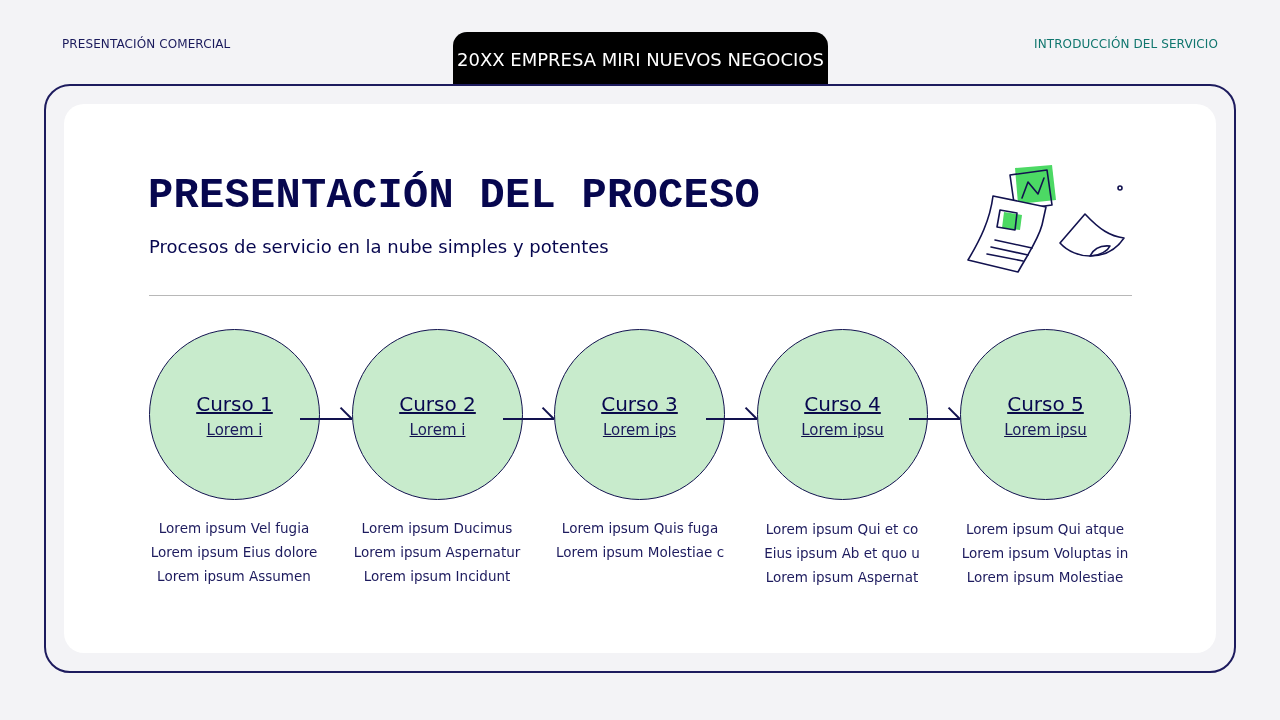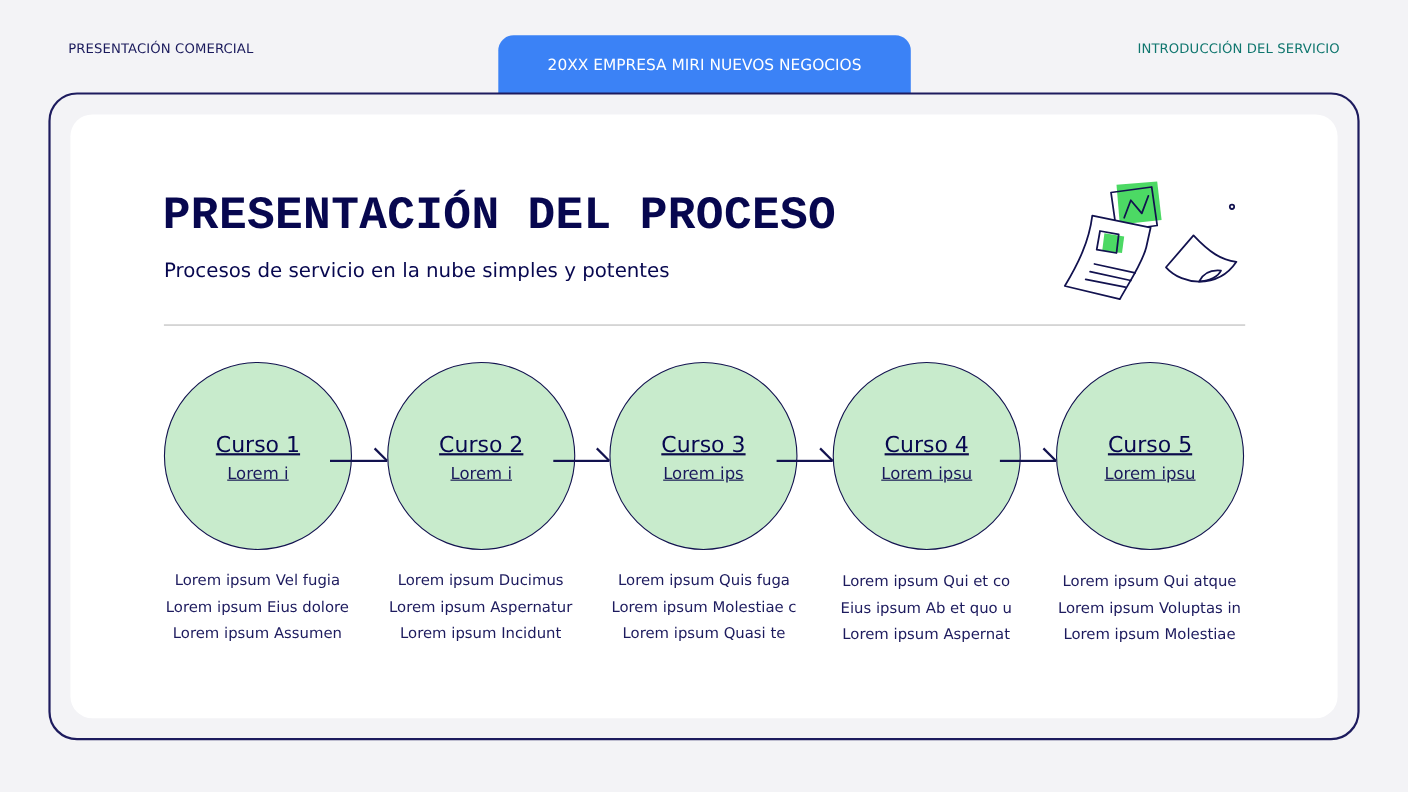--- a/index.html
+++ b/index.html
@@ -13,22 +13,22 @@
   .hdr-left {
     position: absolute; left: 62px; top: 37px;
     font-size: 12px; color: #1a1a5c; letter-spacing: 0.1px;
   }
   .hdr-right {
     position: absolute; right: 62px; top: 37px;
     font-size: 12px; color: #0f766e; letter-spacing: 0.1px;
   }
   .hdr-tab {
     position: absolute; left: 453px; top: 32px; width: 375px; height: 53px;
-    background: #3b82f6; border-radius: 14px 14px 0 0;
-    color: #ffffff; font-size: 14px;
+    background: #000000; border-radius: 14px 14px 0 0;
+    color: #ffffff; font-size: 18px;
     display: flex; align-items: center; justify-content: center;
     padding-top: 2px;
   }
   .frame {
     position: absolute; left: 44px; top: 84px; width: 1192px; height: 589px;
     border: 2px solid #1d1b5e; border-radius: 26px;
   }
   .card {
     position: absolute; left: 64px; top: 104px; width: 1152px; height: 549px;
     background: #ffffff; border-radius: 20px;
@@ -136,21 +136,20 @@
   <div>Lorem ipsum Assumen</div>
 </div>
 <div class="desc" style="left:337px">
   <div>Lorem ipsum Ducimus</div>
   <div>Lorem ipsum Aspernatur</div>
   <div>Lorem ipsum Incidunt</div>
 </div>
 <div class="desc" style="left:540px">
   <div>Lorem ipsum Quis fuga</div>
   <div>Lorem ipsum Molestiae c</div>
-  <div>Lorem ipsum Quasi te</div>
 </div>
 <div class="desc" style="left:742px; top:517px">
   <div>Lorem ipsum Qui et co</div>
   <div>Eius ipsum Ab et quo u</div>
   <div>Lorem ipsum Aspernat</div>
 </div>
 <div class="desc" style="left:945px; top:517px">
   <div>Lorem ipsum Qui atque</div>
   <div>Lorem ipsum Voluptas in</div>
   <div>Lorem ipsum Molestiae</div>

